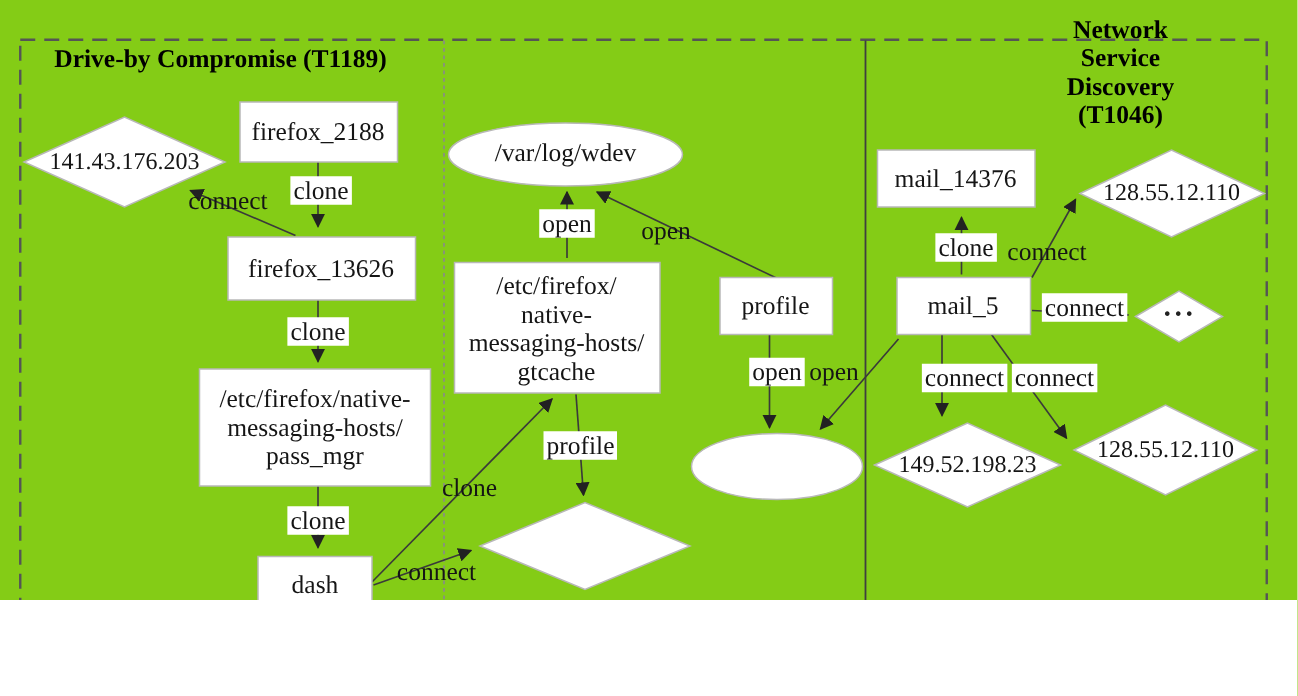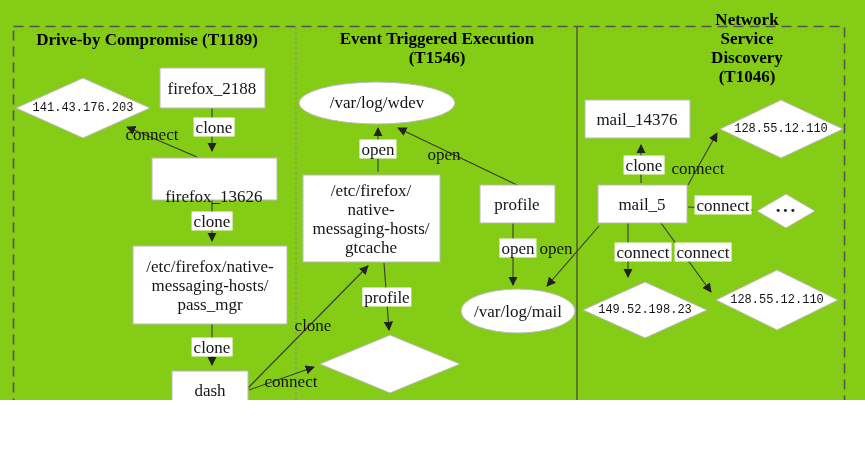--- a/index.html
+++ b/index.html
@@ -4,21 +4,21 @@
 <style>
   html,body{margin:0;padding:0;background:#fff;}
   .fig{position:relative;width:865px;height:400px;background:#84cc16;overflow:hidden;
        font-family:"Liberation Serif","DejaVu Serif",serif;color:#111;}
   .fig svg{position:absolute;left:0;top:0;}
   .lbl{position:absolute;transform:translate(-50%,-50%);font-size:17px;line-height:19px;
        white-space:pre-line;text-align:center;color:#151515;}
   .bg{background:#fff;padding:0 2px;}
   .title{font-weight:bold;font-size:17px;line-height:19px;color:#000;}
   .cap{font-size:26px;color:#222;}
-  .fs16{font-size:12px;font-family:Liberation Mono, monospace;}
+  .fs16{font-size:16px;}
   .dots{font-size:19px;font-weight:bold;letter-spacing:1px;color:#222;}
 </style>
 </head>
 <body>
 
 <div class="fig">
 
   <svg width="865" height="464" viewBox="0 0 865 464">
     <defs>
       <marker id="ah" viewBox="0 0 10 10" refX="9" refY="5" markerWidth="8.5" markerHeight="8.5" orient="auto-start-reverse">
@@ -70,46 +70,43 @@
       <rect x="585" y="100" width="105" height="38"></rect>
       <polygon points="720,129 781,100 843,129 781,158"></polygon>
       <rect x="598" y="185" width="89" height="38"></rect>
       <polygon points="757,211 786,194 815,211 786,228"></polygon>
       <polygon points="583,310 645,282 707,310 645,338"></polygon>
       <polygon points="716,300 777,270 838,300 777,330"></polygon>
     </g>
   </svg>
 
   <div class="lbl title" style="left:147px;top:39px">Drive-by Compromise (T1189)</div>
-  <div class="lbl title" style="left:437px;top:48px">Event Triggered Execution
-(T1546)</div>
   <div class="lbl title" style="left:747px;top:48px">Network Service Discovery
 (T1046)</div>
 
   <div class="lbl fs16" style="left:83px;top:108px">141.43.176.203</div>
   <div class="lbl" style="left:212px;top:88px">firefox_2188</div>
-  <div class="lbl" style="left:214px;top:196px">firefox_13626</div>
+  <div class="lbl" style="left:214px;top:179px">firefox_13626</div>
   <div class="lbl" style="left:210px;top:285px">/etc/firefox/native-
 messaging-hosts/
 pass_mgr</div>
   <div class="lbl" style="left:210px;top:390px">dash</div>
 
   <div class="lbl bg" style="left:214px;top:127px">clone</div>
   <div class="lbl" style="left:152px;top:134px">connect</div>
   <div class="lbl bg" style="left:212px;top:221px">clone</div>
   <div class="lbl bg" style="left:212px;top:347px">clone</div>
   <div class="lbl cap" style="left:150px;top:423px">(a)</div>
 
   <div class="lbl" style="left:377px;top:102px">/var/log/wdev</div>
   <div class="lbl" style="left:371px;top:219px">/etc/firefox/
 native-
 messaging-hosts/
 gtcache</div>
   <div class="lbl" style="left:517px;top:204px">profile</div>
-  <div class="lbl" style="left:518px;top:311px">/var/log/mail</div>
 
   <div class="lbl bg" style="left:378px;top:149px">open</div>
   <div class="lbl" style="left:444px;top:154px">open</div>
   <div class="lbl" style="left:313px;top:325px">clone</div>
   <div class="lbl bg" style="left:387px;top:297px">profile</div>
   <div class="lbl" style="left:291px;top:381px">connect</div>
   <div class="lbl bg" style="left:518px;top:248px">open</div>
   <div class="lbl" style="left:556px;top:248px">open</div>
   <div class="lbl cap" style="left:430px;top:423px">(b)</div>
 

